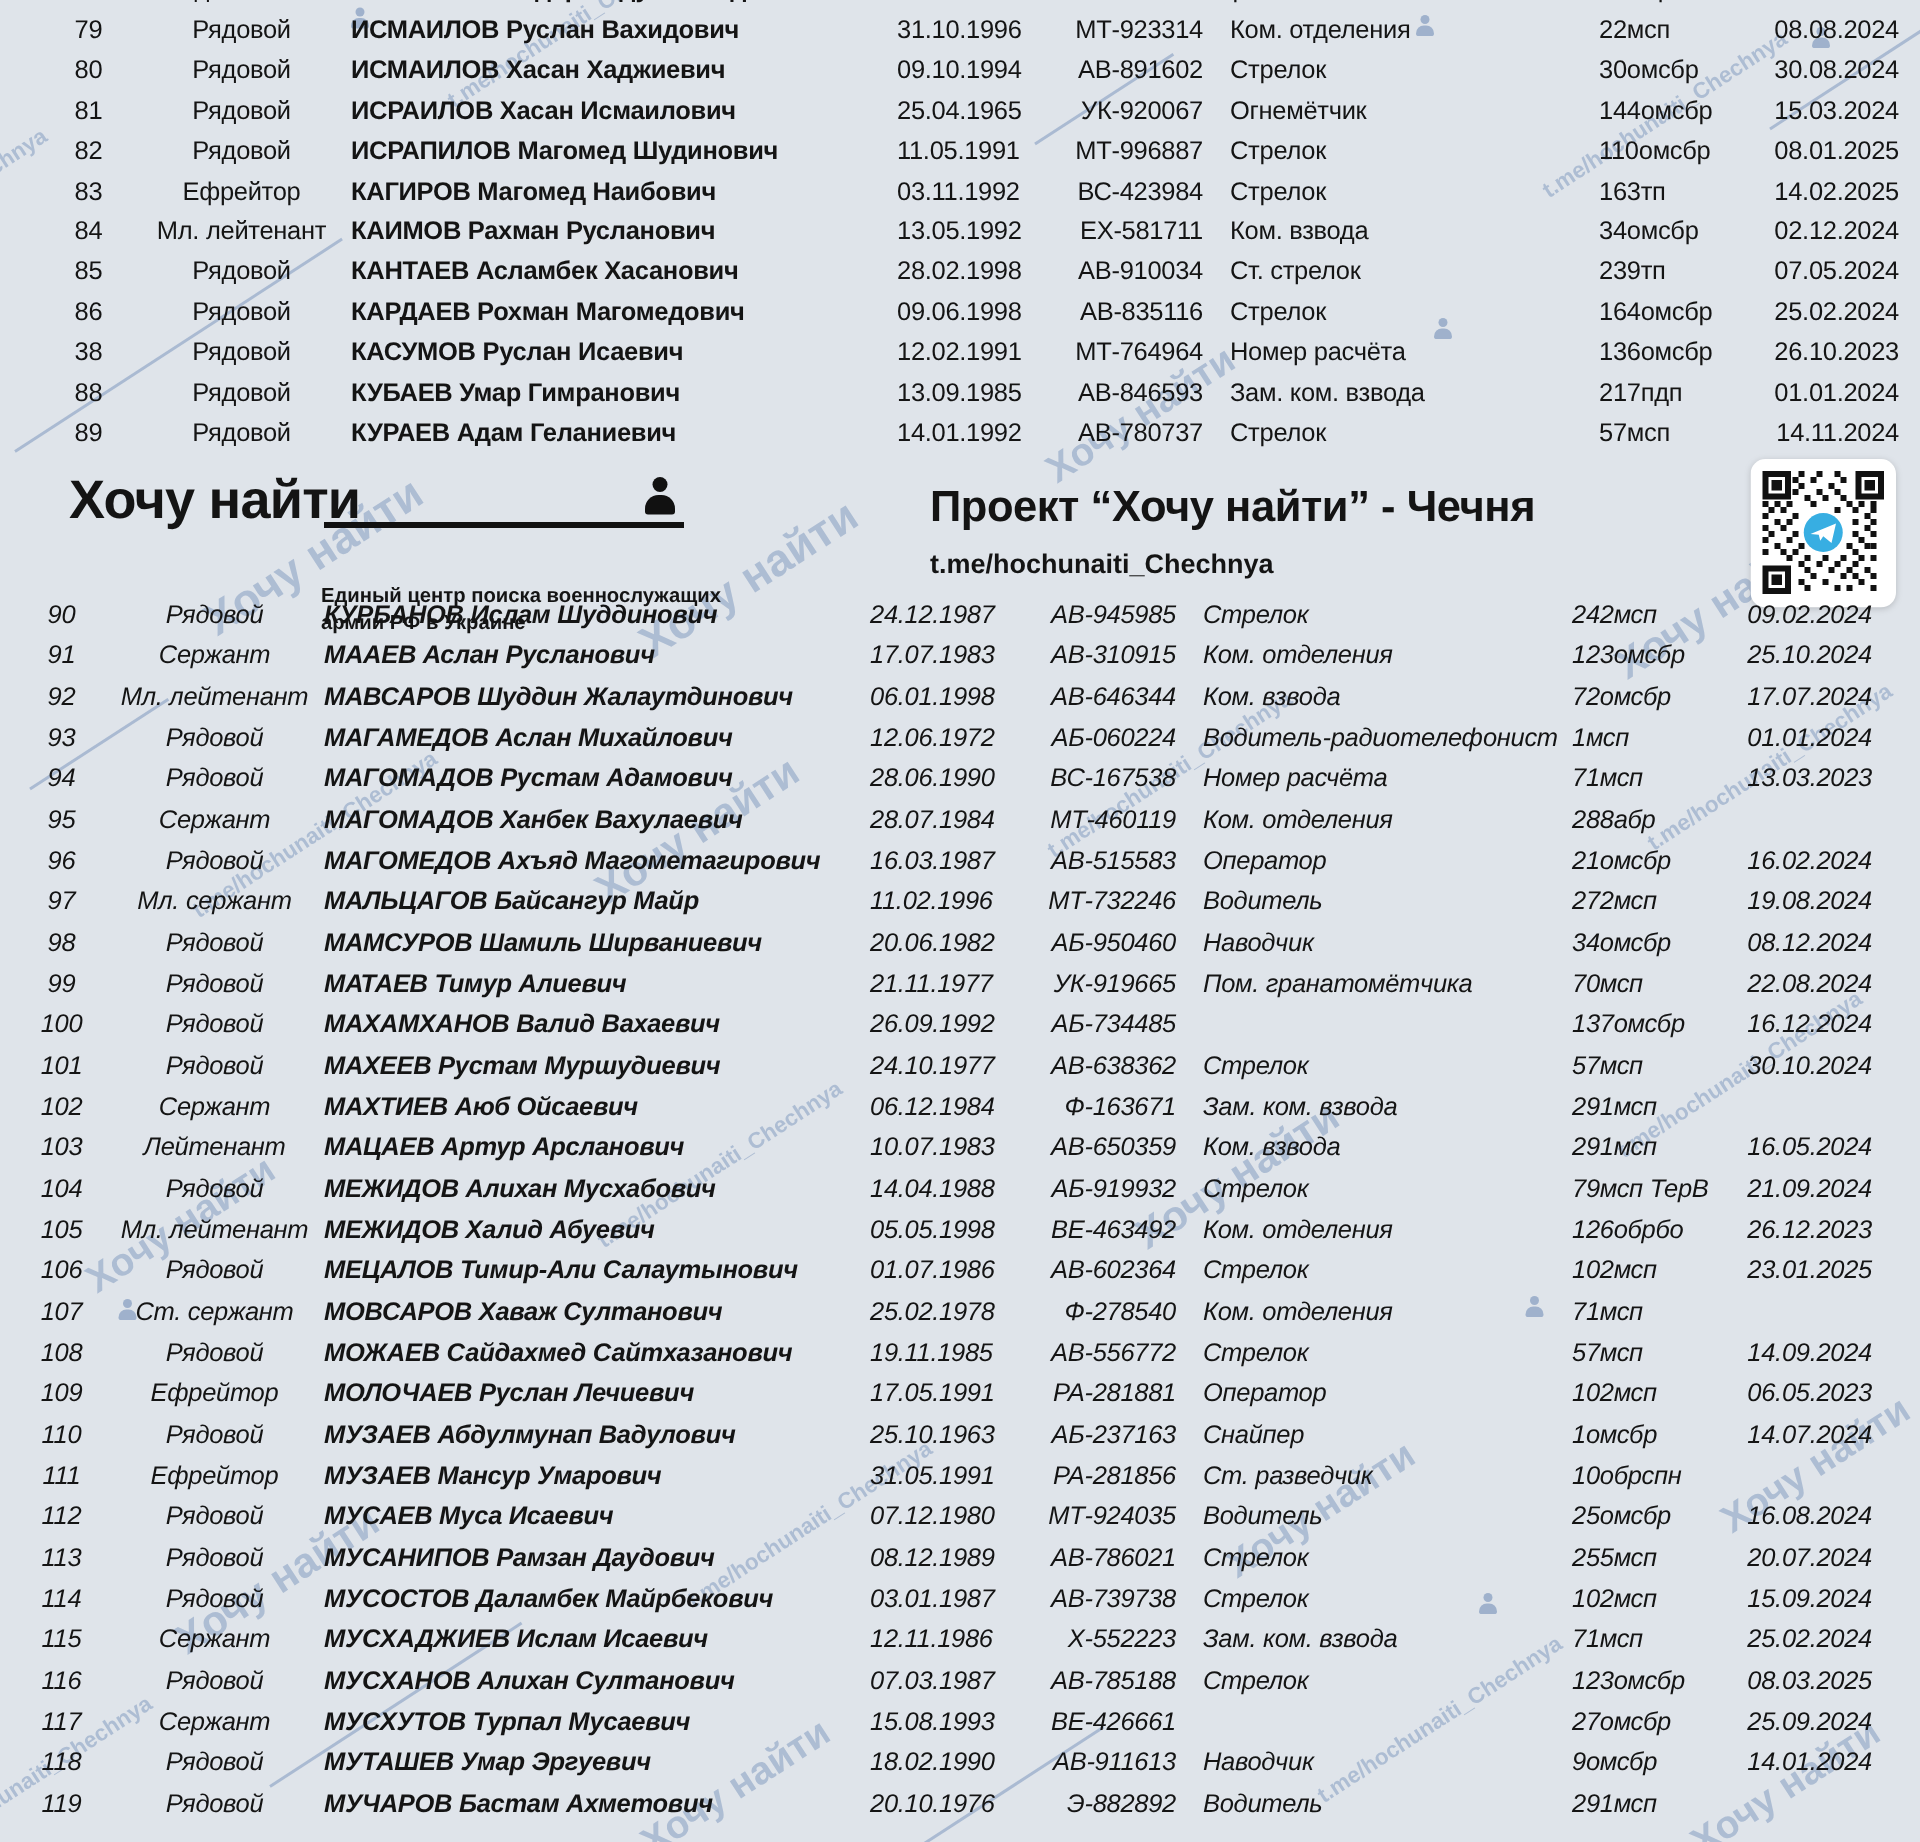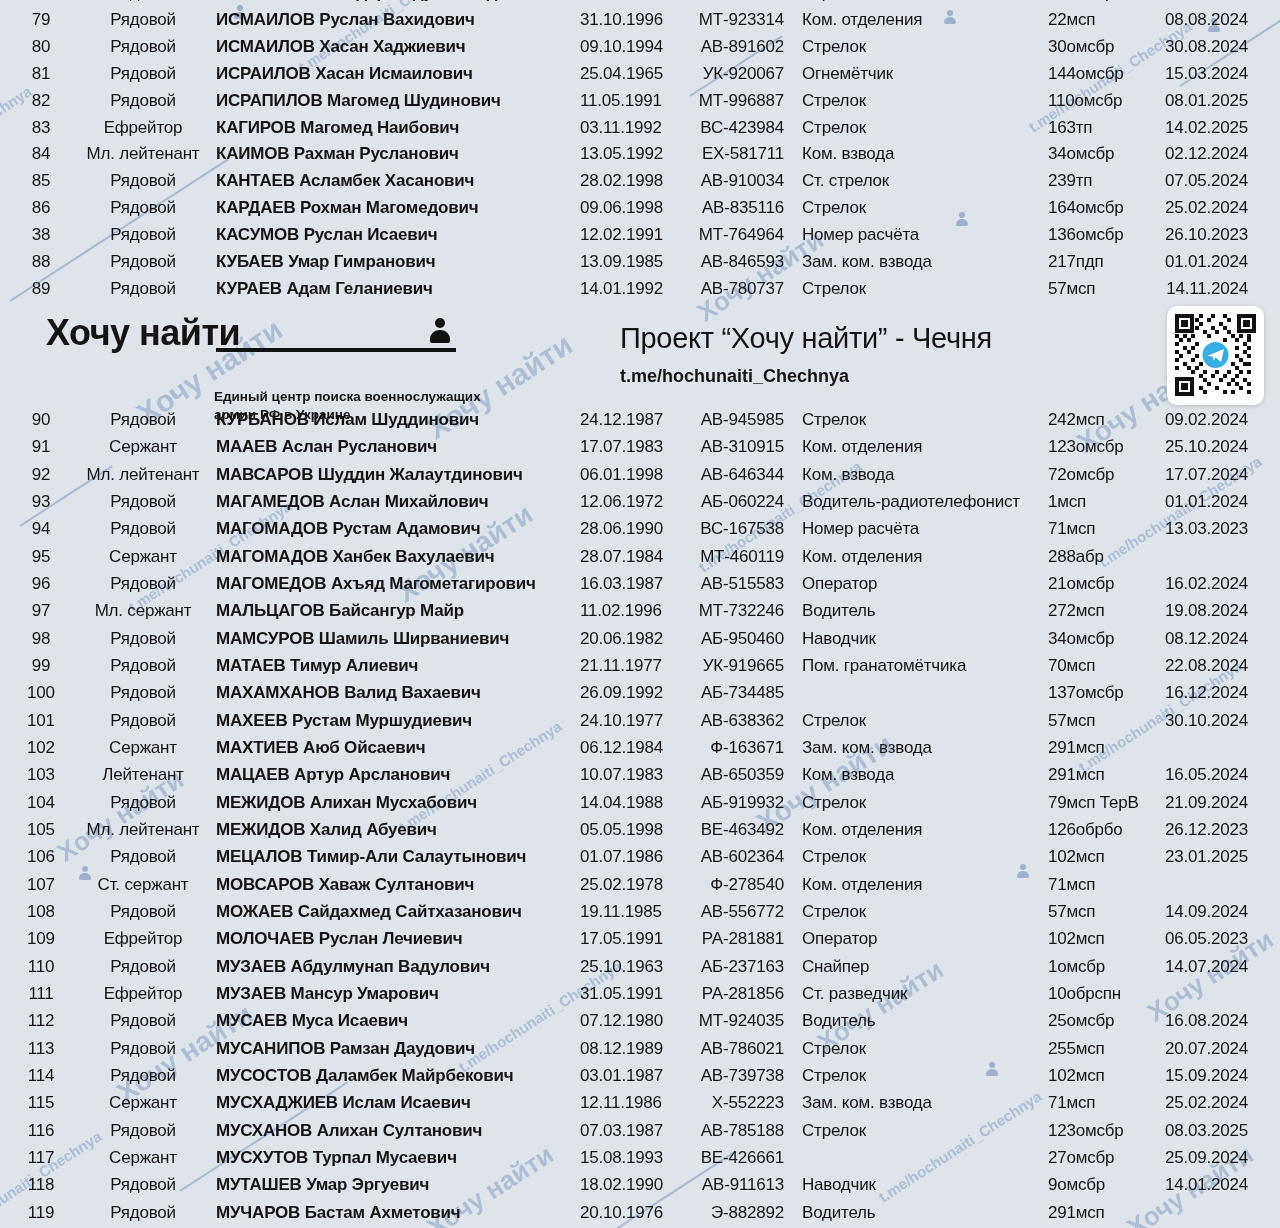--- a/index.html
+++ b/index.html
@@ -22,22 +22,22 @@
   .wm-person { position:absolute; width:14px; height:14px; opacity:.65; }
   .wm-person::before { content:""; position:absolute; left:4px; top:0;
         width:6px; height:6px; border-radius:50%; background:#7d97bd; }
   .wm-person::after { content:""; position:absolute; left:1px; top:7px;
         width:12px; height:7px; border-radius:6px 6px 2px 2px; background:#7d97bd; }
 
   
   .rows { position:absolute; left:8px; right:0; display:flex; flex-direction:column; }
   #rows-partial { top:0; height:6px; overflow:hidden; }
   #rows-partial .row { transform:translateY(-21px); }
-  #rows-top { top:6px; height:296px; }
-  #rows-bottom { top:406px; height:820px; }
+  #rows-top { top:6px; height:296px;align-items:flex-end; }
+  #rows-bottom { top:396px; height:820px;font-style:italic; }
   .row { flex:1 0 auto; display:flex; align-items:center;
          font-size:17px; letter-spacing:-0.2px; line-height:1; }
   #rows-partial .row { flex:none; height:27px; }
   .c-num  { width:66px;  text-align:center; flex:none; }
   .c-rank { width:138px; text-align:center; flex:none; white-space:nowrap; }
   .c-name { width:368px; font-weight:700; flex:none; white-space:nowrap; padding-left:4px; }
   .c-dob  { width:90px;  flex:none; white-space:nowrap; }
   .c-id   { width:114px; text-align:right; flex:none; white-space:nowrap; }
   .c-pos  { width:246px; padding-left:18px; flex:none; white-space:nowrap; overflow:visible; }
   .c-unit { width:128px; padding-left:18px; flex:none; white-space:nowrap; }
@@ -49,21 +49,21 @@
                 letter-spacing:-0.5px; }
   .logo-rule  { position:absolute; left:216px; top:42px; width:240px; height:4px;
                 background:#111; }
   .logo-person { position:absolute; left:428px; top:12px; width:24px; height:26px; }
   .logo-person::before { content:""; position:absolute; left:7px; top:0; width:10px; height:10px;
                 border-radius:50%; background:#111; }
   .logo-person::after { content:""; position:absolute; left:2px; top:12px; width:20px; height:13px;
                 border-radius:9px 9px 2px 2px; background:#111; }
   .logo-subtitle { position:absolute; left:214px; top:56px; font-size:13.5px; font-weight:700;
                 line-height:1.3; letter-spacing:0;margin-top:26px; }
-  .project-title { position:absolute; left:620px; top:16px; font-size:29px; font-weight:400;
+  .project-title { position:absolute; left:620px; top:16px; font-size:29px; font-weight:700;
                 letter-spacing:-0.3px; }
   .project-link  { position:absolute; left:620px; top:60px; font-size:18px; font-weight:700; }
   .qr-box { position:absolute; left:1167px; top:0; width:97px; height:99px; }
   .qr-box svg { display:block; filter:drop-shadow(0 1px 2px rgba(0,0,0,.18)); }
 </style>
 </head>
 <body>
 
 <div class="page">
 

